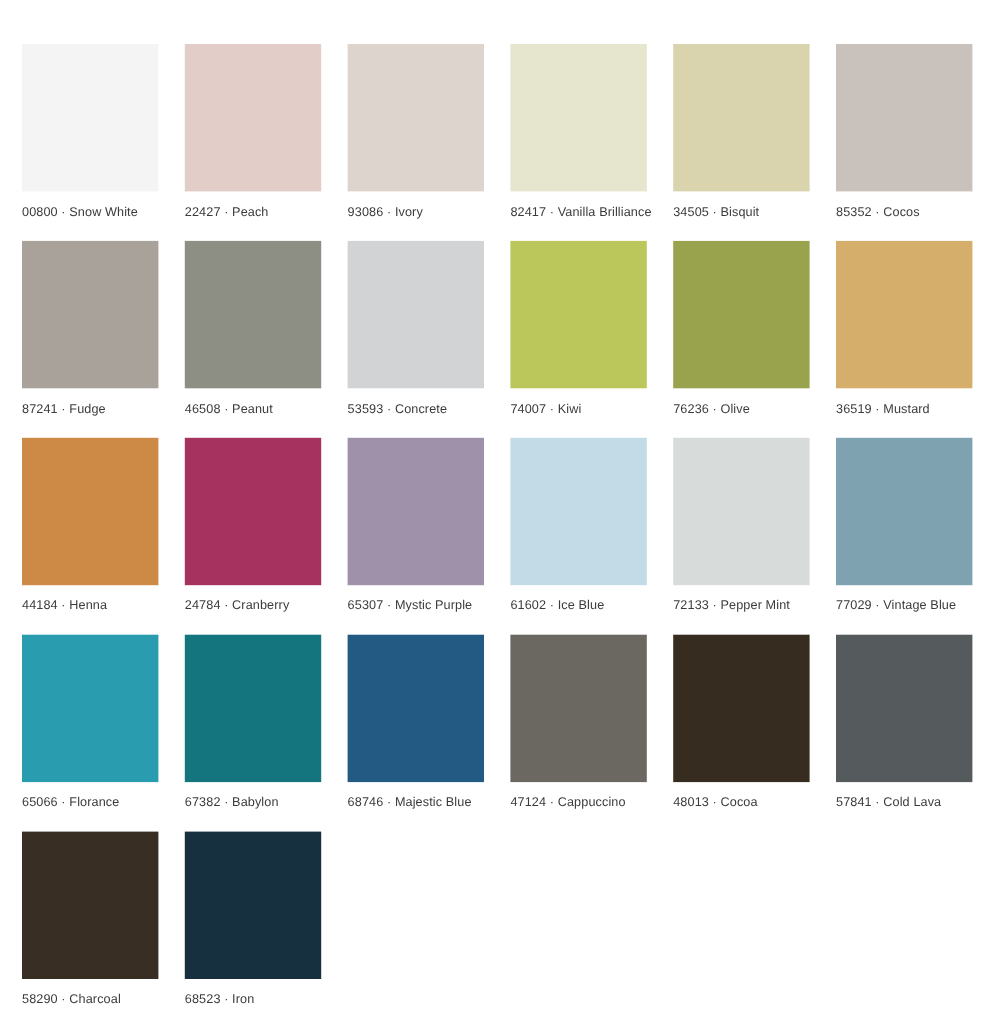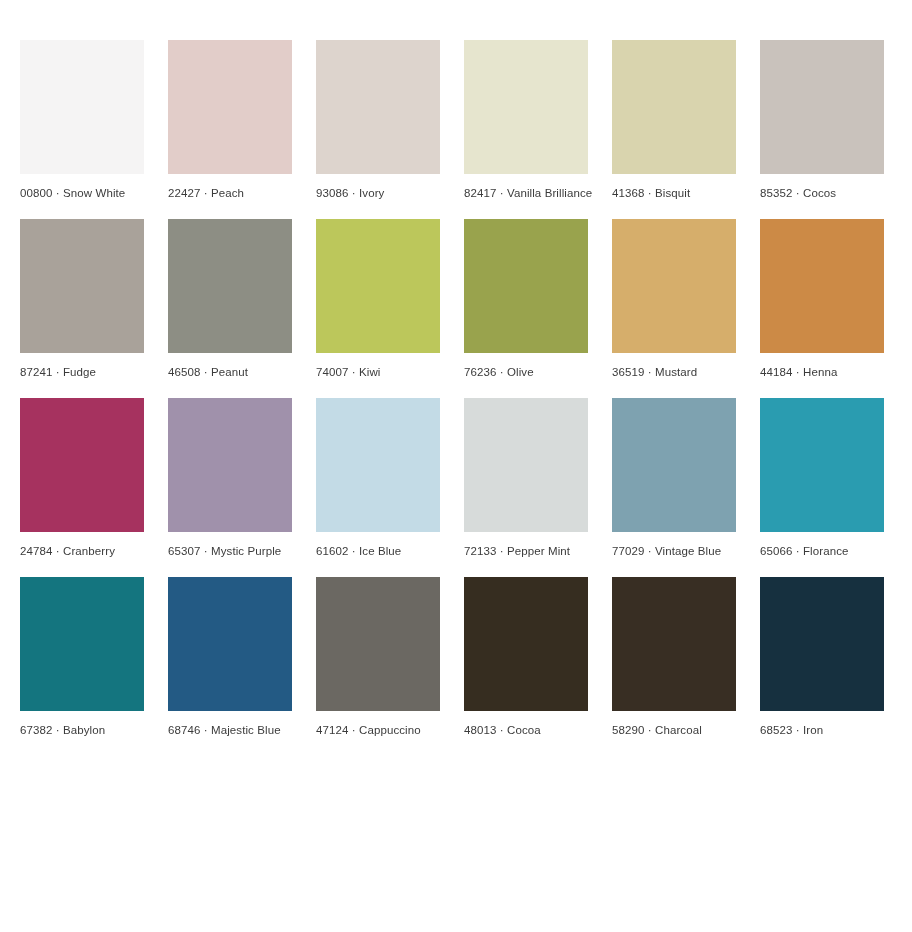--- a/index.html
+++ b/index.html
@@ -56,33 +56,37 @@
     <div class="swatch-card">
       <div class="swatch-chip" style="background-color: rgb(221, 212, 205);"></div>
       <span class="swatch-label">93086 · Ivory</span>
     </div>
     <div class="swatch-card">
       <div class="swatch-chip" style="background-color: rgb(230, 229, 206);"></div>
       <span class="swatch-label">82417 · Vanilla Brilliance</span>
     </div>
     <div class="swatch-card">
       <div class="swatch-chip" style="background-color: rgb(217, 212, 174);"></div>
-      <span class="swatch-label">41368 · Bisquit</span>
+      <span class="swatch-label">34505 · Bisquit</span>
     </div>
     <div class="swatch-card">
       <div class="swatch-chip" style="background-color: rgb(201, 194, 188);"></div>
       <span class="swatch-label">85352 · Cocos</span>
     </div>
     <div class="swatch-card">
       <div class="swatch-chip" style="background-color: rgb(169, 162, 154);"></div>
       <span class="swatch-label">87241 · Fudge</span>
     </div>
     <div class="swatch-card">
       <div class="swatch-chip" style="background-color: rgb(141, 142, 132);"></div>
       <span class="swatch-label">46508 · Peanut</span>
+    </div>
+    <div class="swatch-card">
+      <div class="swatch-chip" style="background-color: rgb(210, 211, 213);"></div>
+      <span class="swatch-label">53593 · Concrete</span>
     </div>
     <div class="swatch-card">
       <div class="swatch-chip" style="background-color: rgb(188, 199, 91);"></div>
       <span class="swatch-label">74007 · Kiwi</span>
     </div>
     <div class="swatch-card">
       <div class="swatch-chip" style="background-color: rgb(153, 163, 77);"></div>
       <span class="swatch-label">76236 · Olive</span>
     </div>
     <div class="swatch-card">
@@ -127,20 +131,24 @@
     </div>
     <div class="swatch-card">
       <div class="swatch-chip" style="background-color: rgb(107, 104, 98);"></div>
       <span class="swatch-label">47124 · Cappuccino</span>
     </div>
     <div class="swatch-card">
       <div class="swatch-chip" style="background-color: rgb(54, 45, 32);"></div>
       <span class="swatch-label">48013 · Cocoa</span>
     </div>
     <div class="swatch-card">
+      <div class="swatch-chip" style="background-color: rgb(85, 91, 92);"></div>
+      <span class="swatch-label">57841 · Cold Lava</span>
+    </div>
+    <div class="swatch-card">
       <div class="swatch-chip" style="background-color: rgb(56, 46, 35);"></div>
       <span class="swatch-label">58290 · Charcoal</span>
     </div>
     <div class="swatch-card">
       <div class="swatch-chip" style="background-color: rgb(22, 48, 63);"></div>
       <span class="swatch-label">68523 · Iron</span>
     </div>
   </div>
 
 </body></html>

